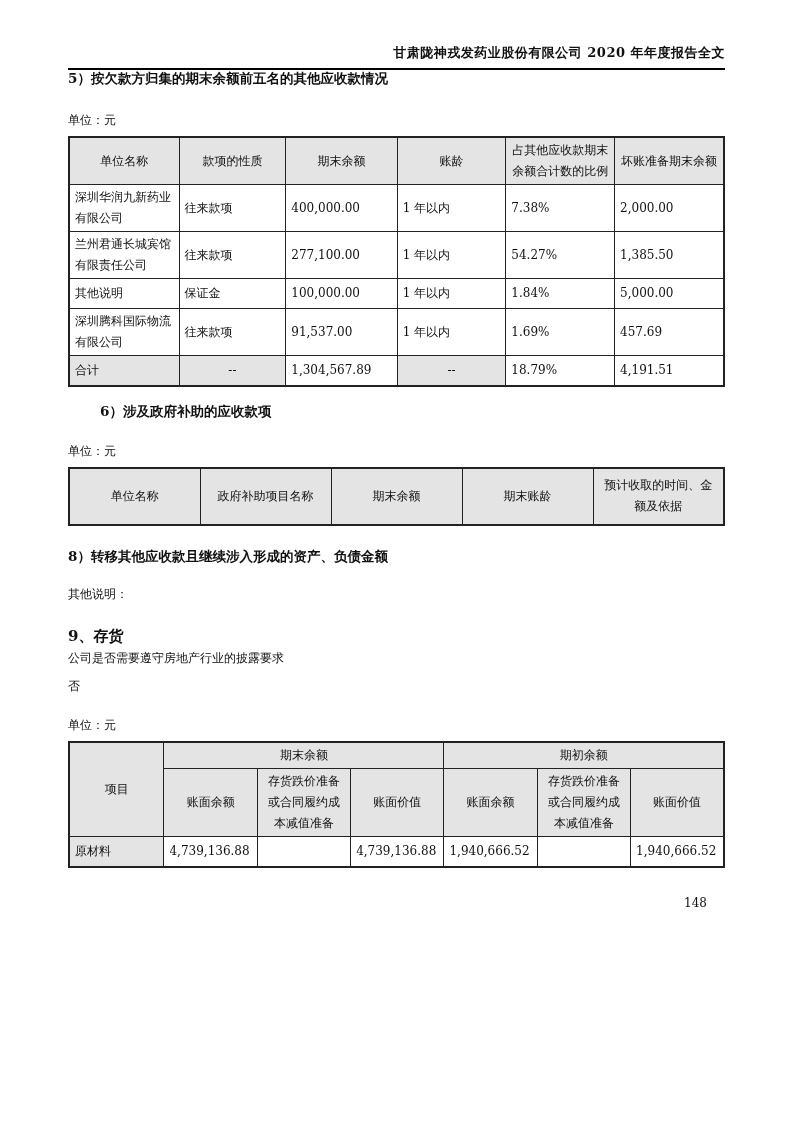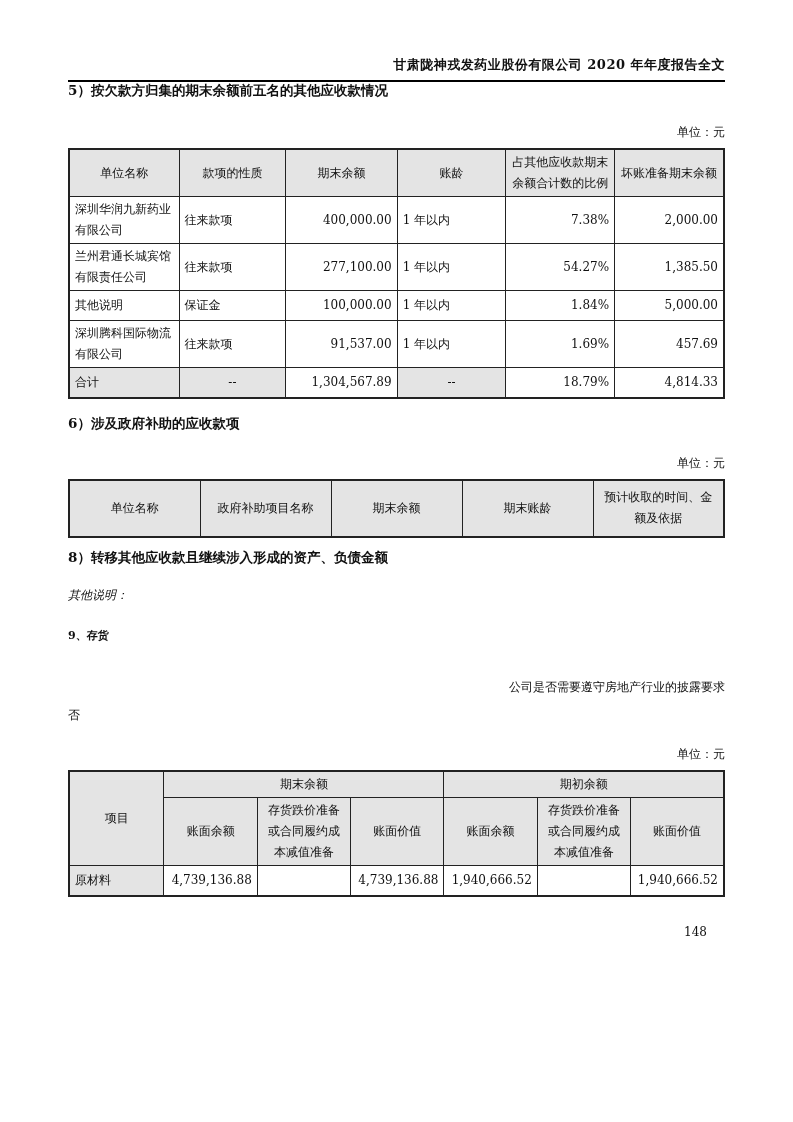--- a/index.html
+++ b/index.html
@@ -6,44 +6,44 @@
   html, body { background: #ffffff; }
   body {
     width: 793px; height: 1122px;
     font-family: "DejaVu Serif", "Liberation Serif", serif;
     color: #111111;
     overflow: hidden;
   }
   .page { padding: 0 68px; }
 
   .running-header {
-    padding-top: 56px;
+    padding-top: 44px;
     padding-bottom: 6px;
     border-bottom: 2.5px solid #000;
     text-align: right;
     font-size: 13px;
     font-weight: bold;
     letter-spacing: 0.5px;
   }
 
   .sec-heading { font-size: 13.5px; font-weight: bold; }
   .h5-heading  { }
-  .h6-heading  { margin-top: 16px; }
+  .h6-heading  { margin-top: 16px; margin-left: 32px; }
   .h7-heading  { margin-top: 23px; }
-  .h8-heading  { margin-top: 11px; }
-  .h9-heading  { margin-top: 24px; font-size: 11px; font-weight: bold; }
+  .h8-heading  { margin-top: 22px; }
+  .h9-heading  { margin-top: 24px; font-size: 15px; font-weight: bold; }
   .sub-heading { margin-top: 23px; padding-left: 8px; font-size: 13.5px; font-weight: bold; }
 
   .body-text { font-size: 12px; }
-  .other-note { margin-top: 20px; font-style: italic; }
-  .q-line  { margin-top: 36px; text-align: right; }
+  .other-note { margin-top: 20px; }
+  .q-line  { margin-top: 4px; }
   .a-line  { margin-top: 11px; }
 
   .unit-label {
-    text-align: right;
+    text-align: left;
     font-size: 12px;
     margin-bottom: 7px;
   }
   .unit-1 { margin-top: 24px; }
   .unit-2 { margin-top: 22px; }
   .unit-3 { margin-top: 22px; }
 
   table {
     width: 100%;
     border-collapse: collapse;
@@ -55,21 +55,21 @@
     border: 1px solid #222;
     padding: 2px 5px;
     line-height: 1.75;
     font-weight: normal;
     overflow: hidden;
   }
   th { text-align: center; vertical-align: middle; }
   td { vertical-align: middle; }
   .gray { background: #e4e4e4; }
   .al { text-align: left; }
-  .ar { text-align: right; }
+  .ar { }
   .ac { text-align: center; }
   .h47 { height: 47px; }
   .h30 { height: 30px; }
   .h57 { height: 57px; }
   .h27 { height: 27px; }
   .h65 { height: 65px; }
 
   .page-footer {
     margin-top: 28px;
     text-align: right;
@@ -139,21 +139,21 @@
         <td class="al">1 年以内</td>
         <td class="ar">1.69%</td>
         <td class="ar">457.69</td>
       </tr>
       <tr class="h30">
         <td class="al gray">合计</td>
         <td class="ac gray">--</td>
         <td class="ar">1,304,567.89</td>
         <td class="ac gray">--</td>
         <td class="ar">18.79%</td>
-        <td class="ar">4,814.33</td>
+        <td class="ar">4,191.51</td>
       </tr>
     </tbody>
   </table>
 
   <div class="sec-heading h6-heading">6）涉及政府补助的应收款项</div>
 
   <div class="unit-label unit-2">单位：元</div>
 
   <table>
     <colgroup>

